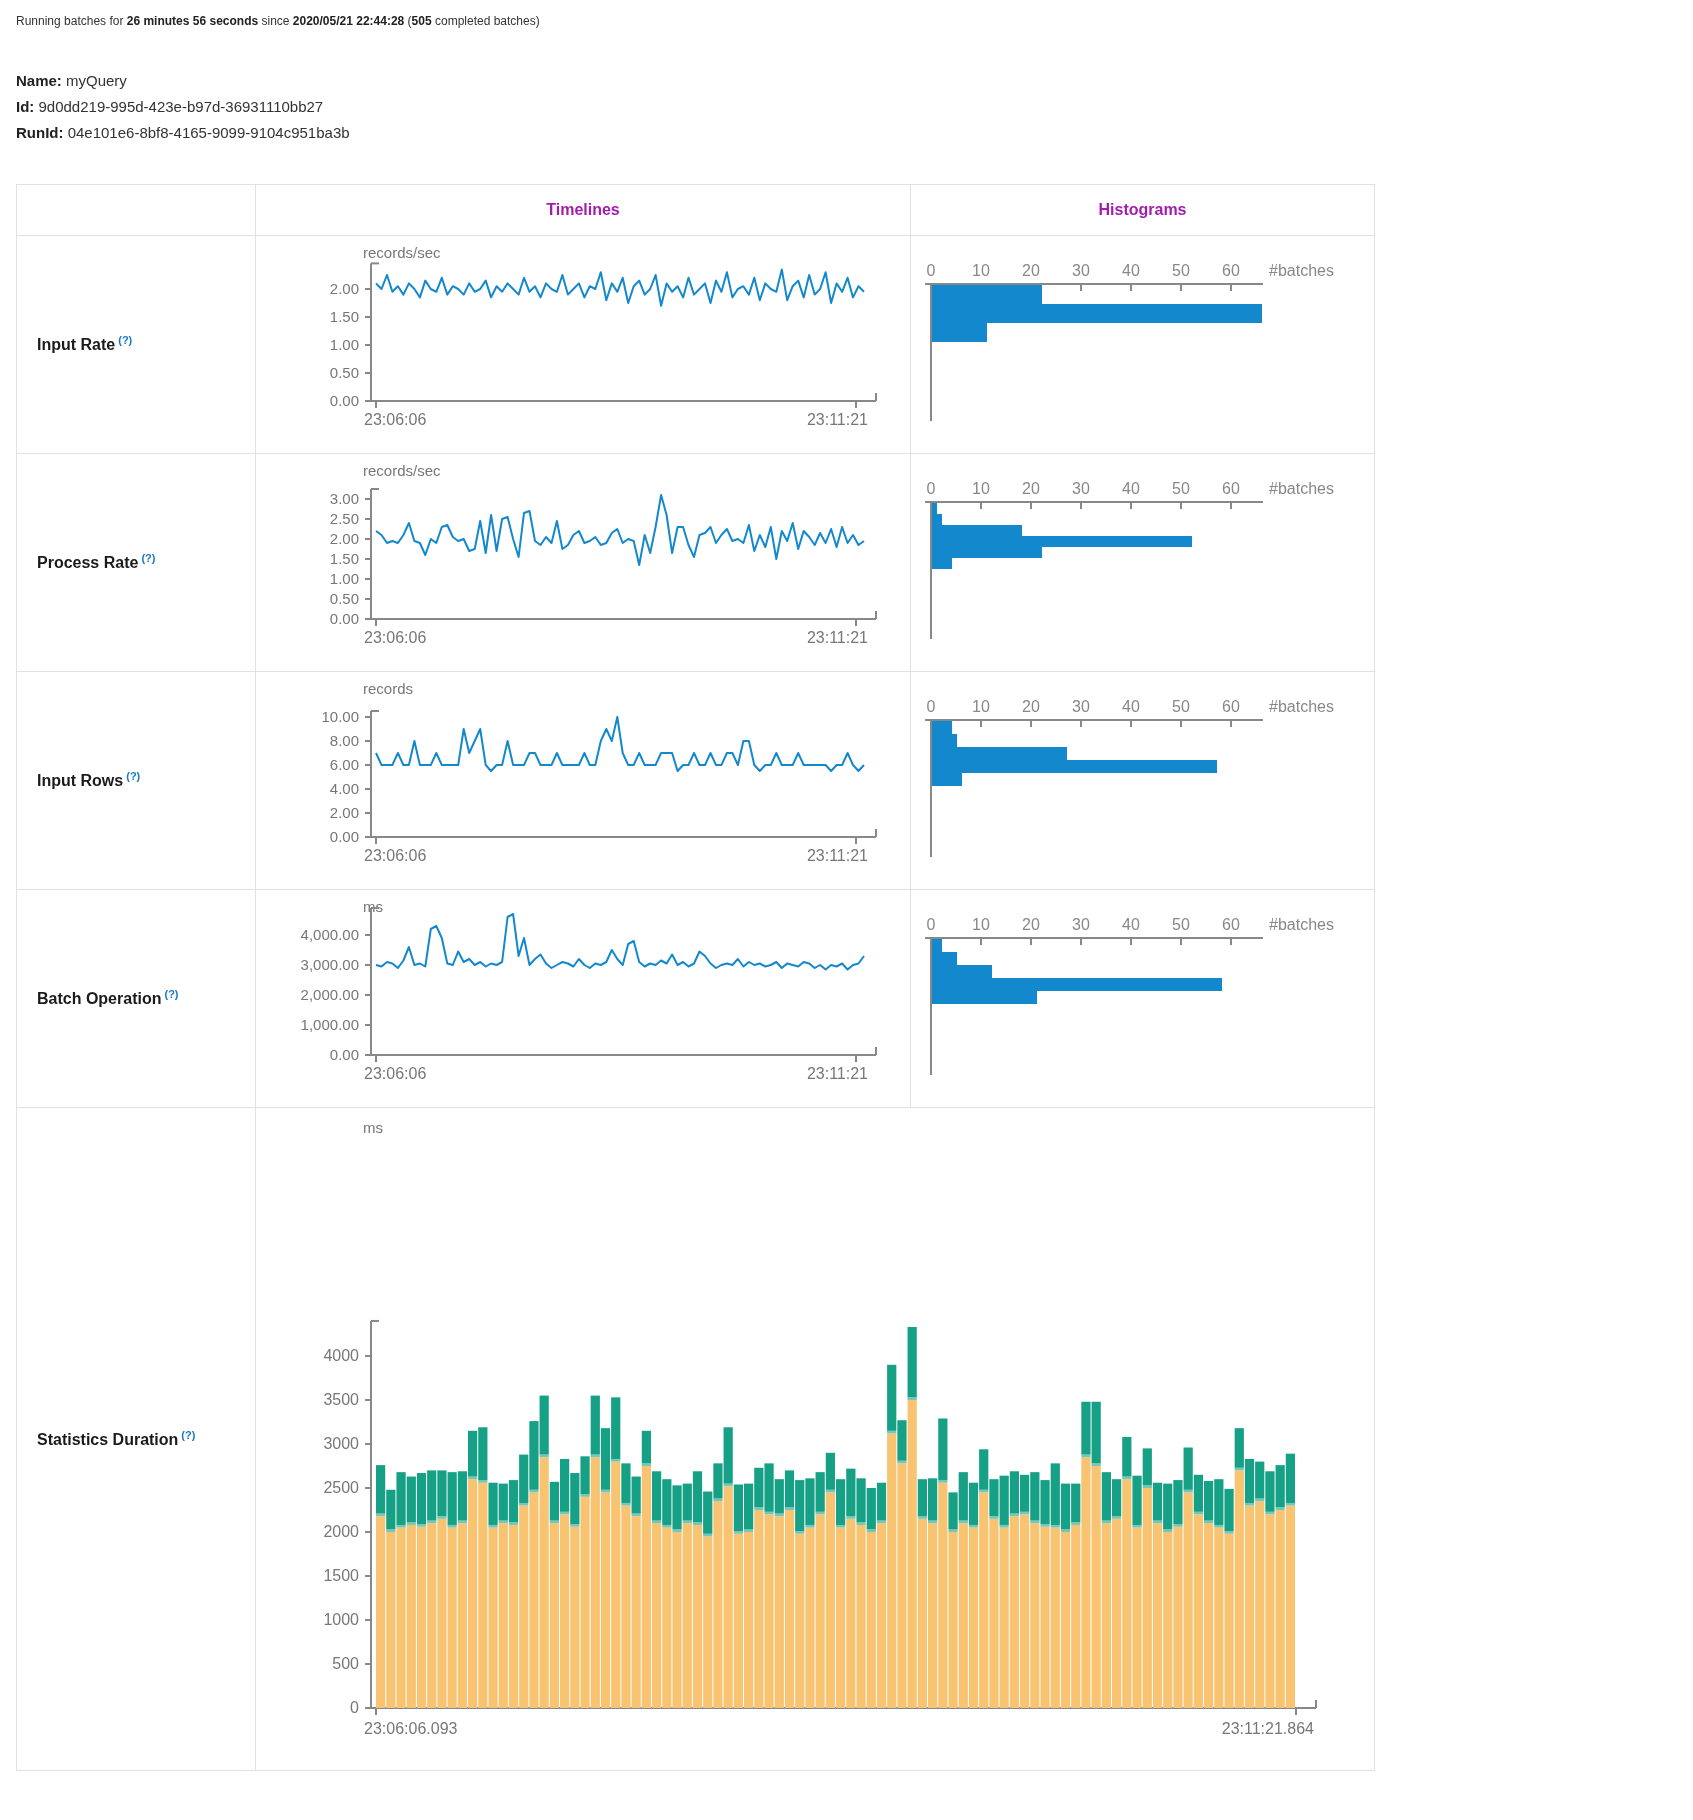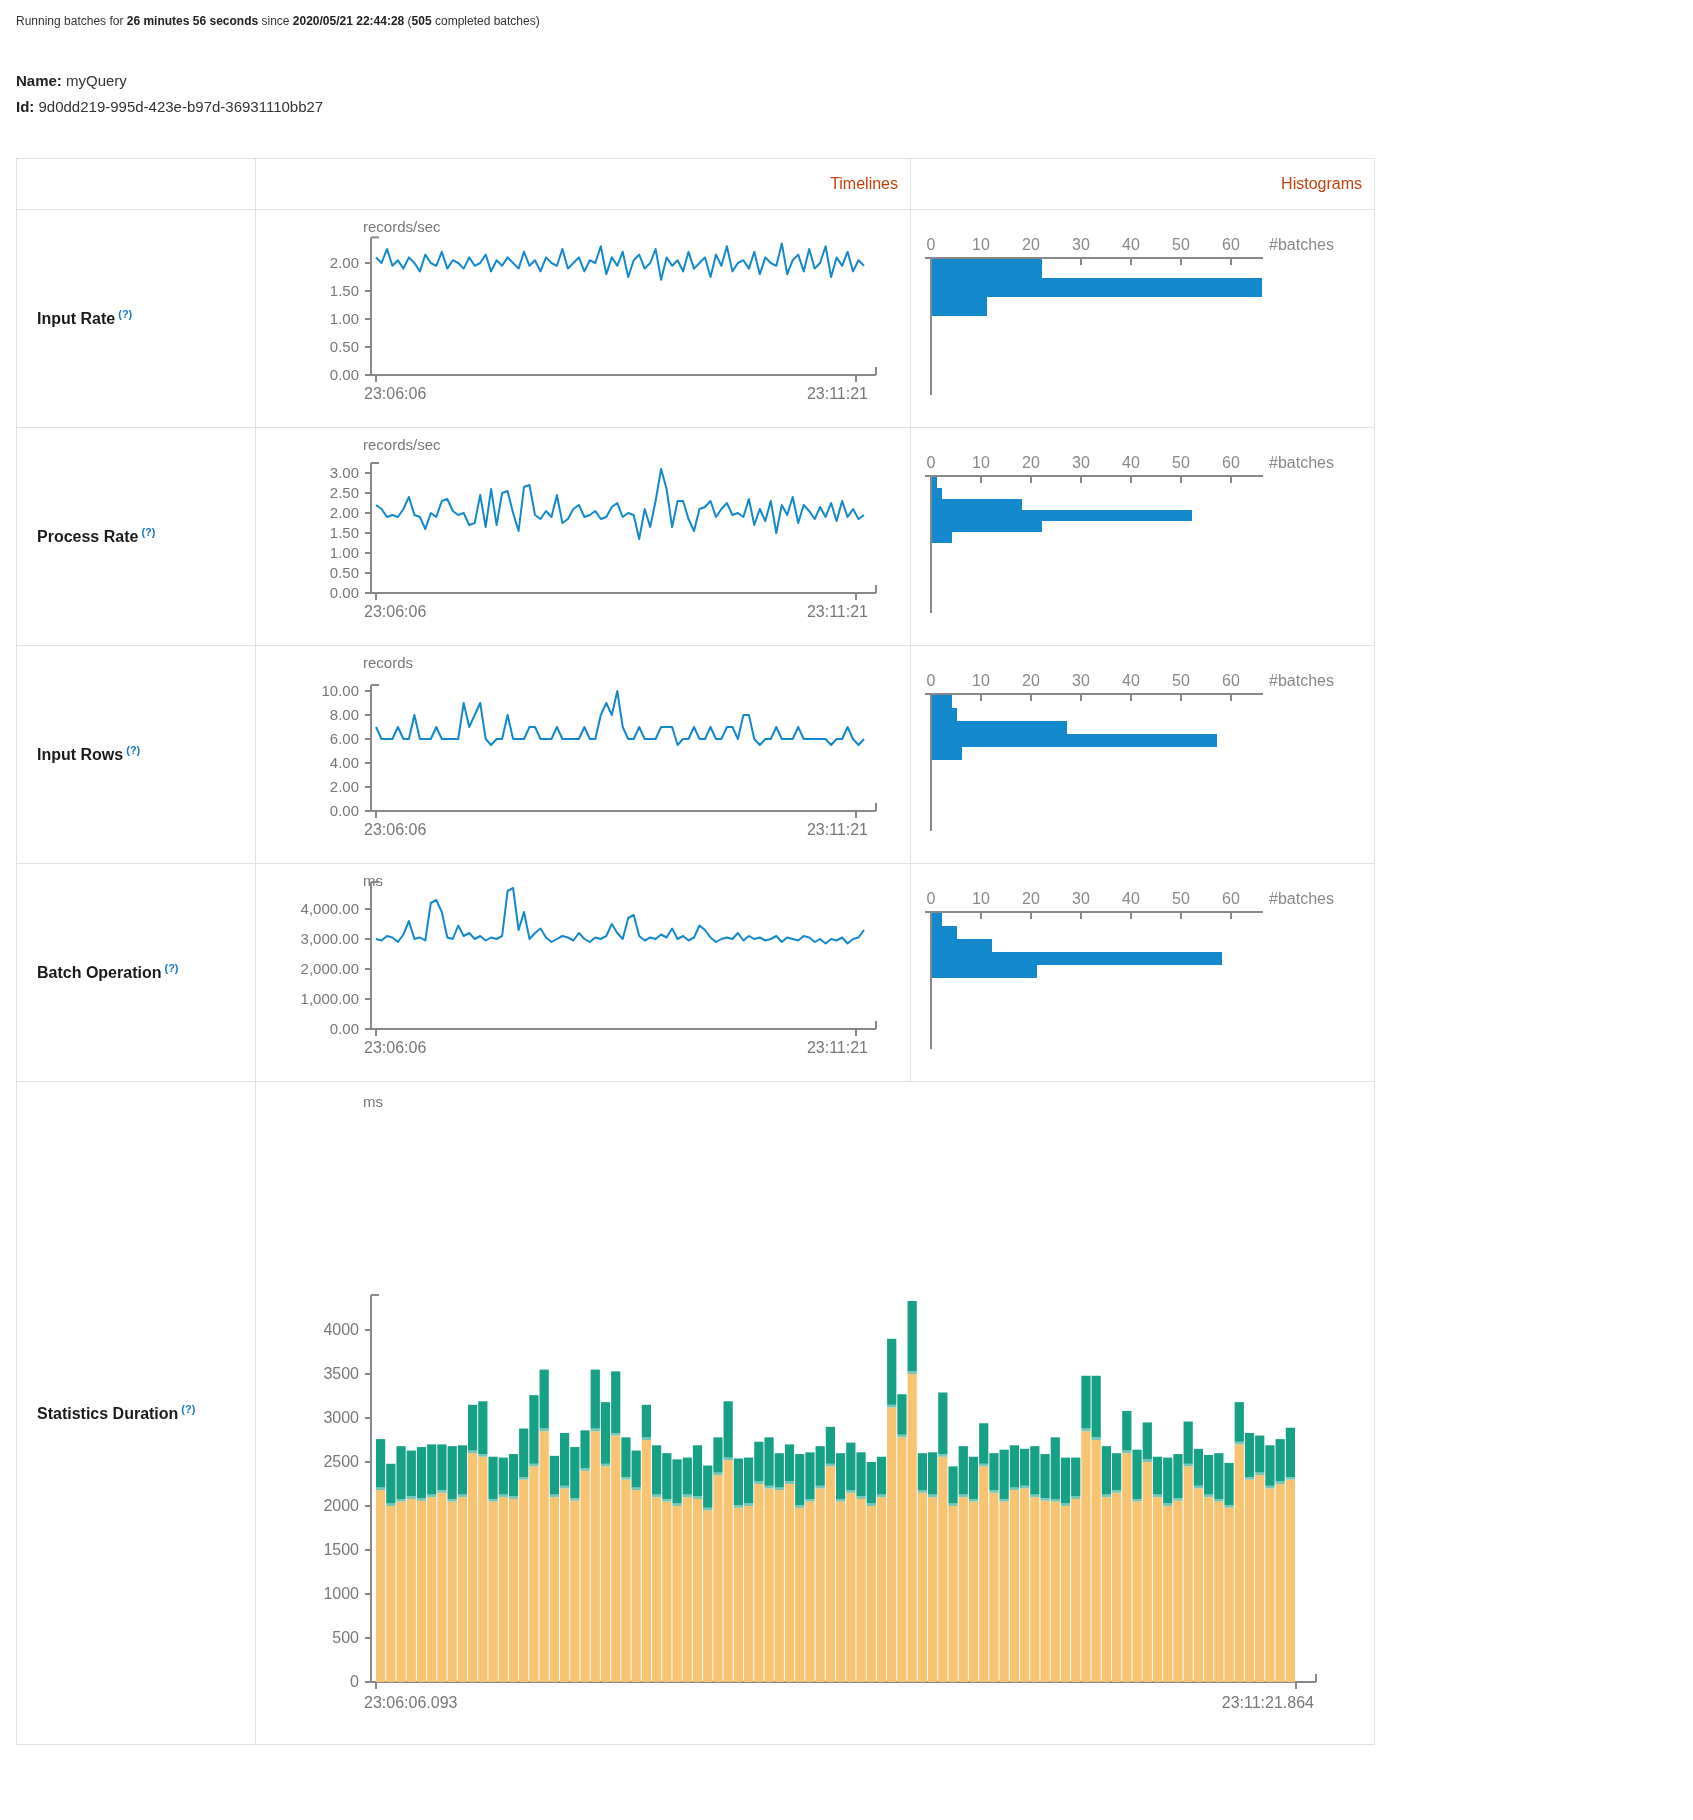--- a/index.html
+++ b/index.html
@@ -5,36 +5,37 @@
   html,body{margin:0;padding:0;background:#fff;color:#212529;
     font-family:"Liberation Sans", sans-serif;}
   .page{width:1693px;min-height:1820px;box-sizing:border-box;padding:14px 16px;}
   h1{font-size:30px;font-weight:700;margin:8px 0 24px 0;color:#1b1b1b;letter-spacing:0.2px;}
   .subtitle{font-size:12px;color:#333;margin:0 0 40px 0;}
   .subtitle b{color:#222;}
   .meta{font-size:15px;color:#333;line-height:26px;margin-bottom:38px;}
   .meta b{color:#222;}
   table.stats{border-collapse:collapse;width:1358px;table-layout:fixed;}
   table.stats th, table.stats td{border:1px solid #dee2e6;}
-  table.stats th{font-size:16px;font-weight:400;text-align:right;padding:14px 12px;color:#c2410c;height:22px;}
+  table.stats th{font-size:16px;font-weight:700;text-align:center;padding:14px 12px;color:#a21caf;height:22px;}
   td.rowlabel{vertical-align:middle;padding-left:20px;font-size:16px;font-weight:700;color:#1b1b1b;}
   td.chartcell{padding:0;vertical-align:top;}
   sup.help{color:#1878c8;font-size:11px;font-weight:700;margin-left:3px;cursor:pointer;}
   svg text{font-family:"Liberation Sans", sans-serif;}
 </style>
 </head>
 <body>
 
 <div class="page">
 
   <p class="subtitle"><span>Running batches for </span><b>26 minutes 56 seconds</b><span> since </span><b>2020/05/21 22:44:28</b><span> (</span><b>505</b><span> completed batches)</span></p>
 
   <div class="meta">
     <div><b>Name:</b><span> myQuery</span></div>
     <div><b>Id:</b><span> 9d0dd219-995d-423e-b97d-36931110bb27</span></div>
+    <div><b>RunId:</b><span> 04e101e6-8bf8-4165-9099-9104c951ba3b</span></div>
   </div>
 
   <table class="stats">
     <colgroup>
         <col style="width:239px">
         <col style="width:655px">
         <col style="width:464px">
       </colgroup>
     <tbody>
         <tr>

